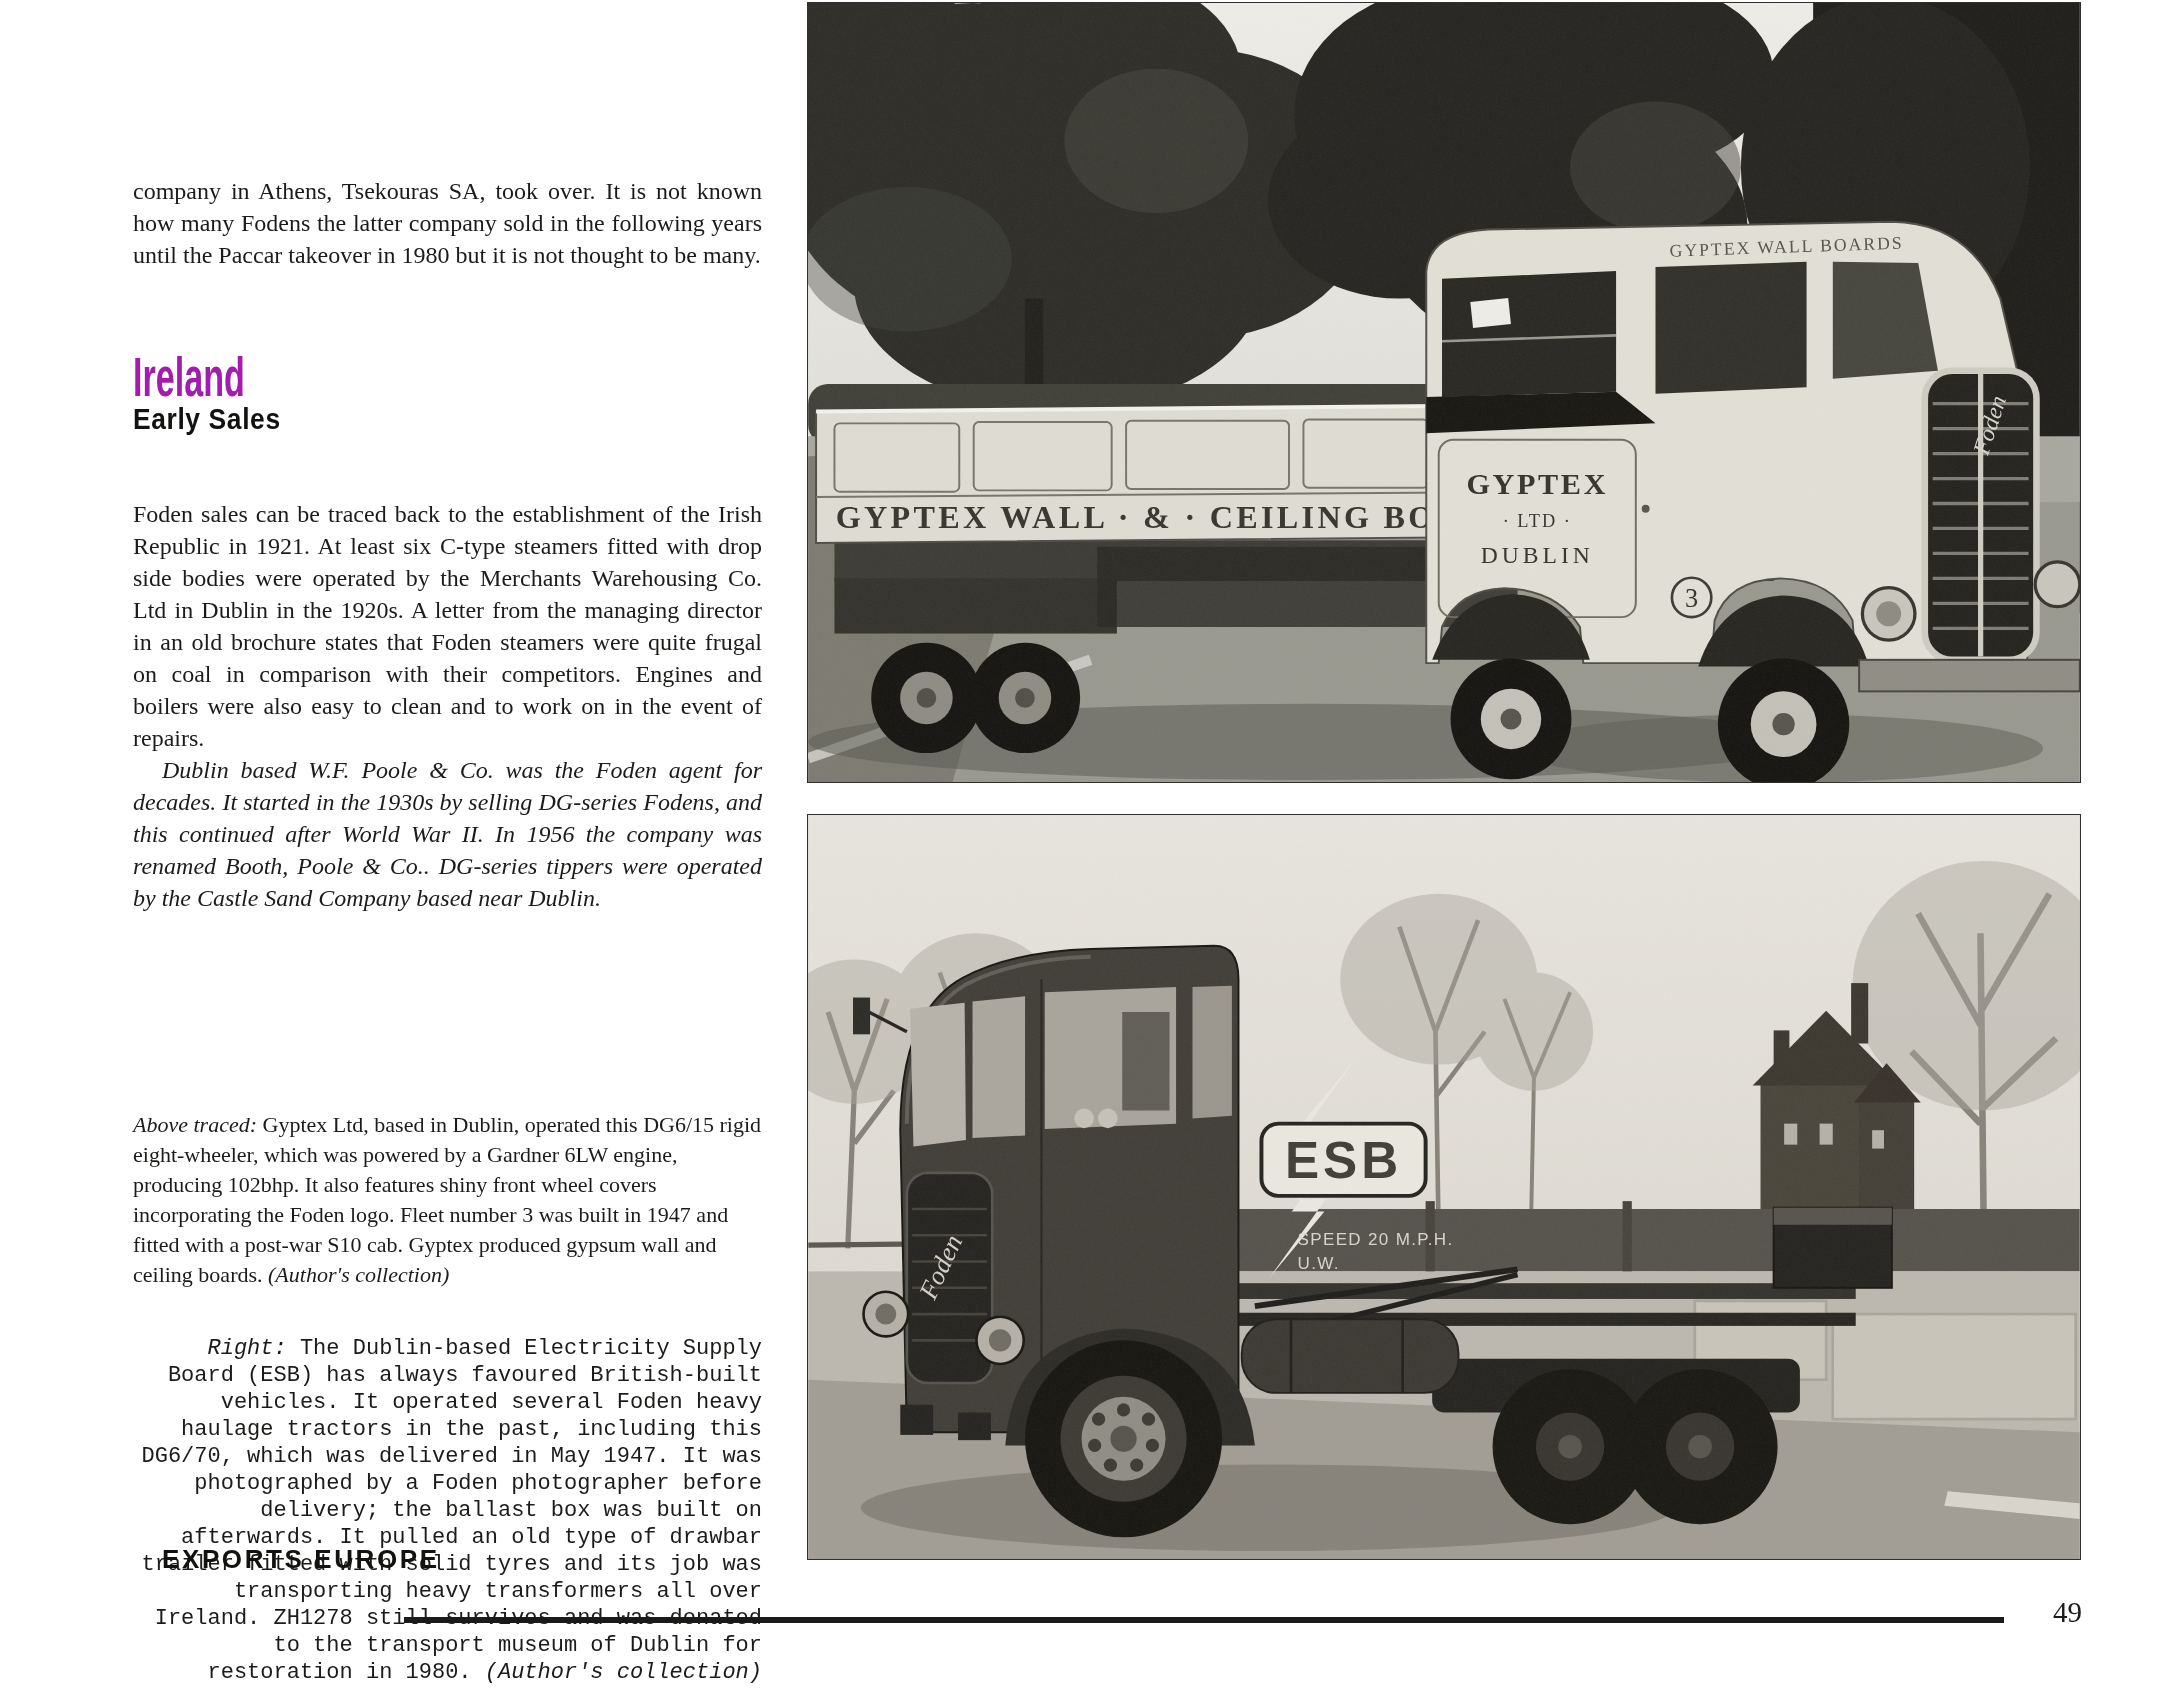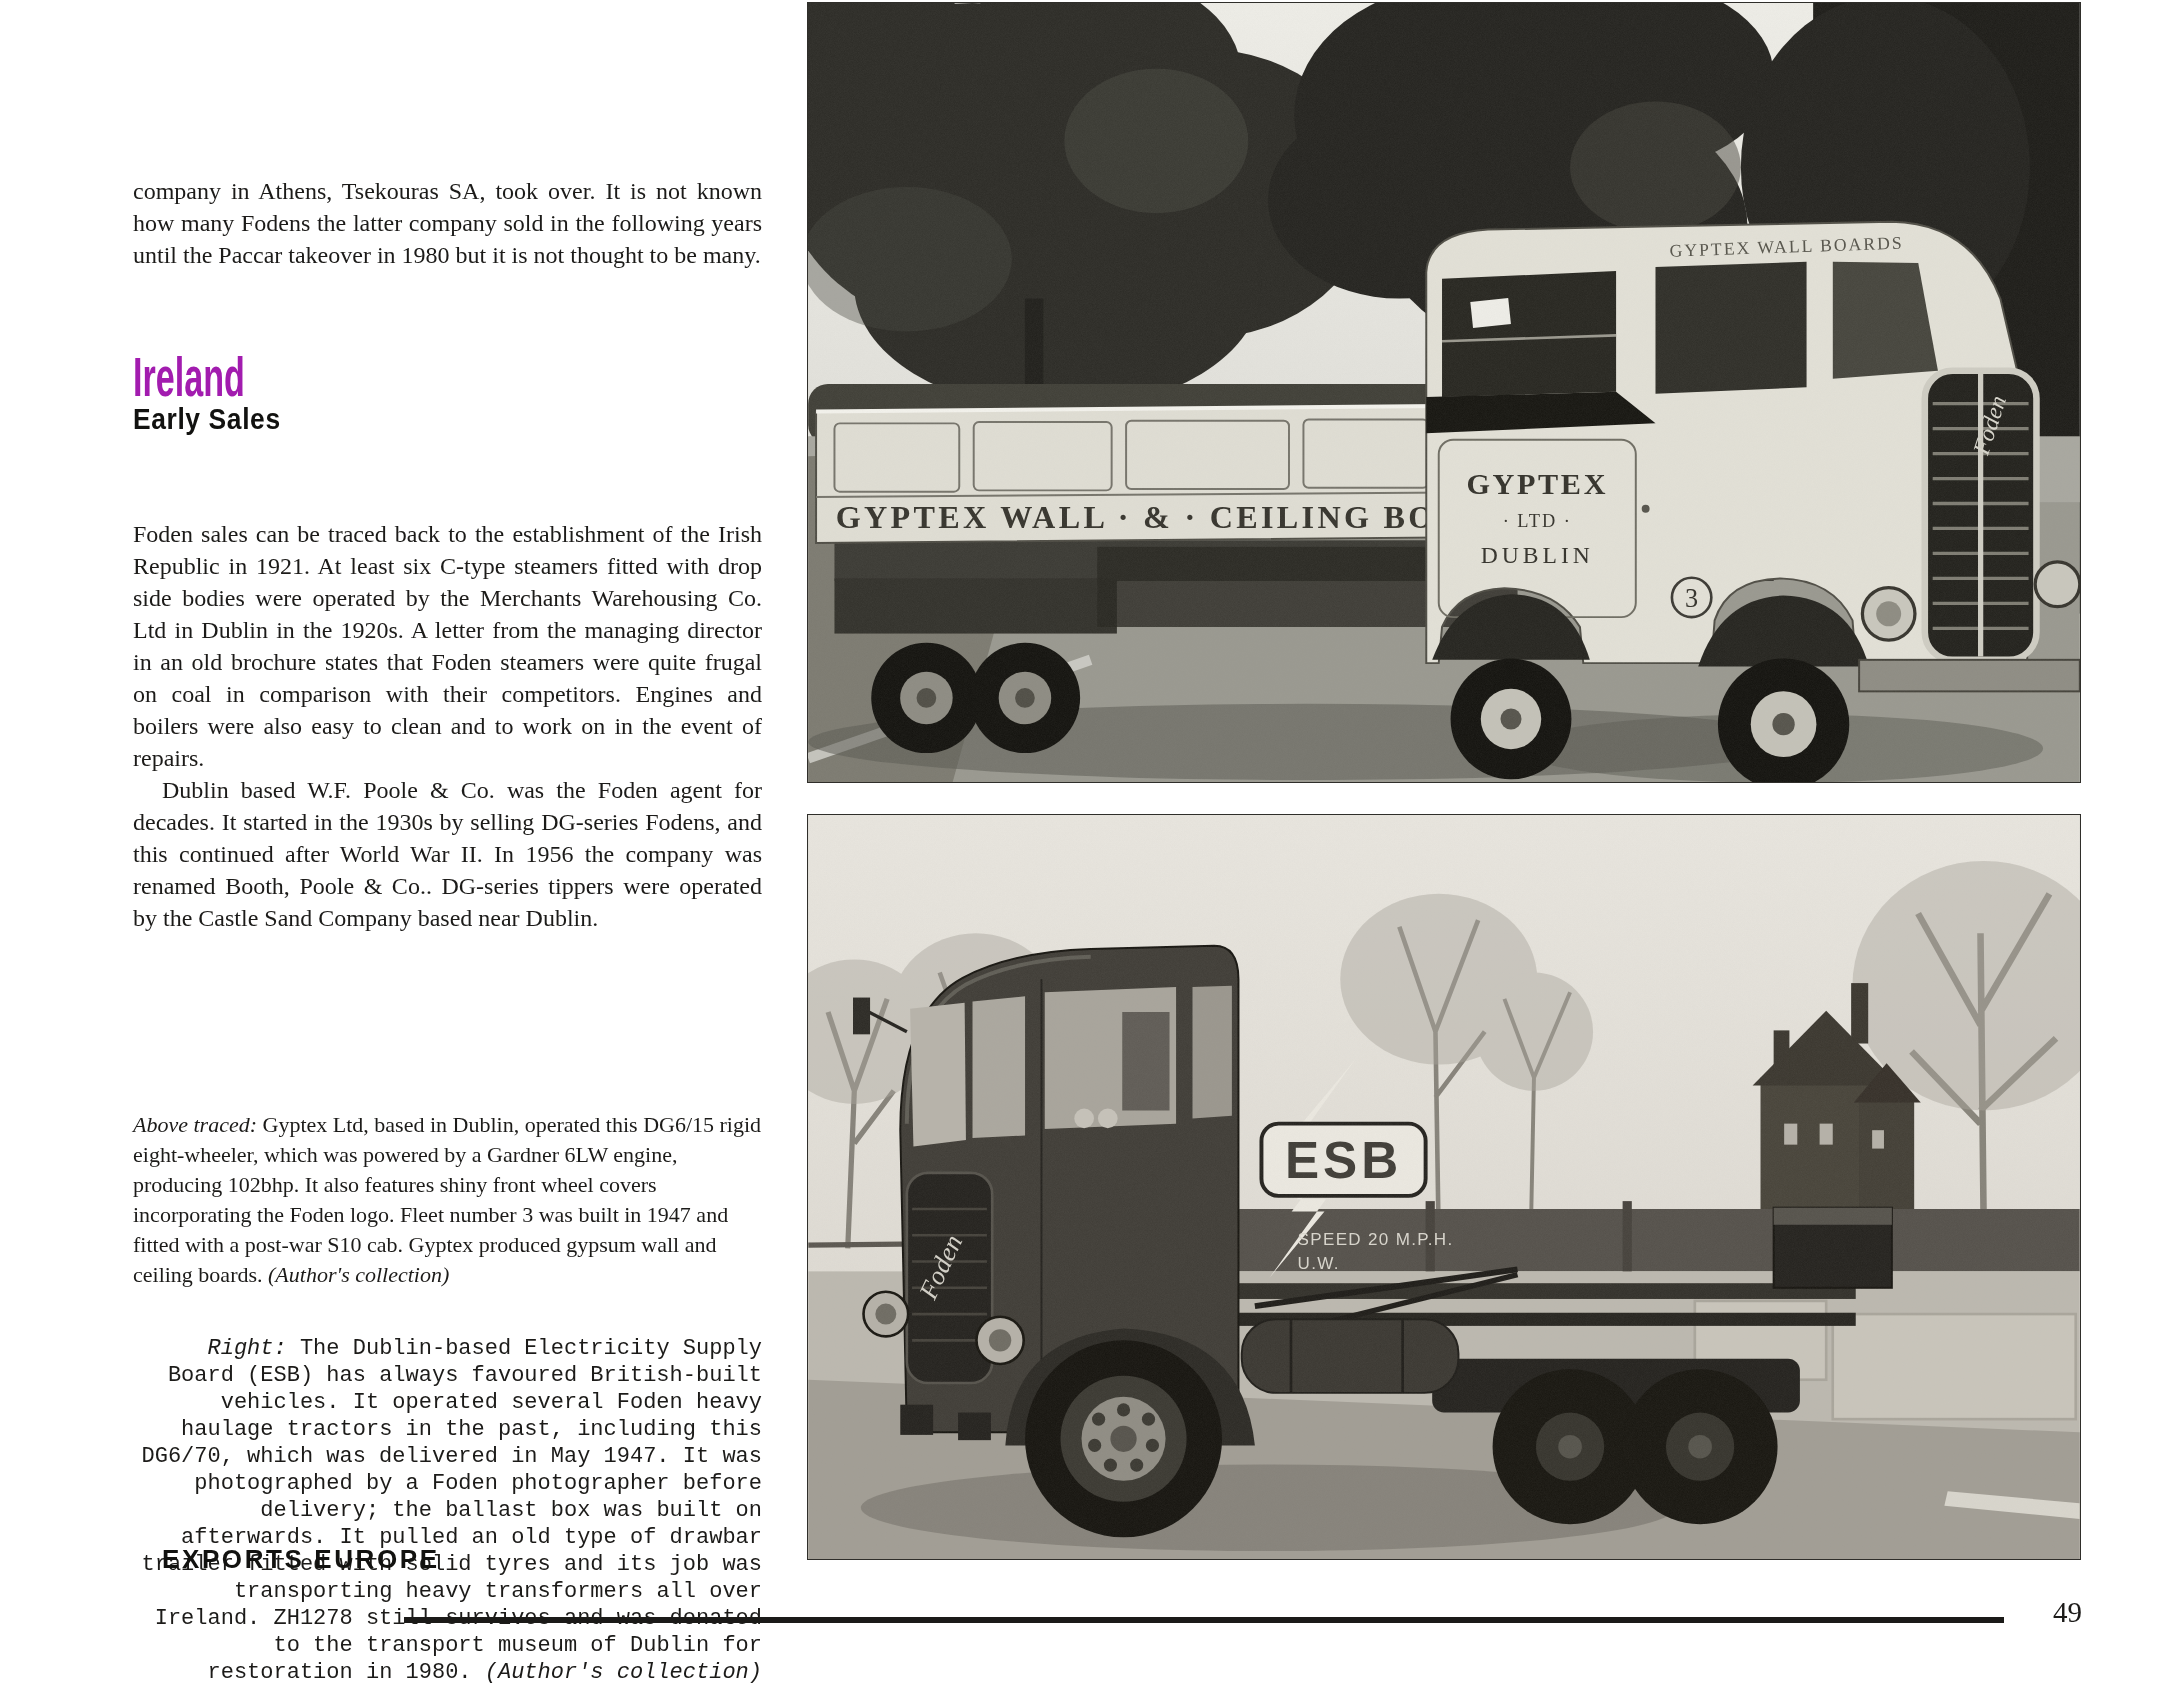--- a/index.html
+++ b/index.html
@@ -5,21 +5,21 @@
   html,body{margin:0;padding:0;background:#ffffff;}
   body{width:2172px;height:1707px;position:relative;overflow:hidden;
        font-family:"Liberation Serif",serif;color:#1c1b19;}
 
   .abs{position:absolute;}
 
   
   .col{left:133px;width:629px;margin-top:23px;}
   .body-text{font-size:24px;line-height:32px;text-align:justify;}
   .body-text p{margin:0;}
-  .body-text p.indent{text-indent:29px;}
+  .body-text p.indent{text-indent:29px;font-style:italic;}
 
   .h1{font-family:"Liberation Sans",sans-serif;font-weight:700;font-size:55px;
       line-height:1;color:#a21caf;}
   .h1 .squeeze{display:inline-block;transform:scaleX(.62);transform-origin:left;}
   .h2{font-family:"Liberation Sans",sans-serif;font-weight:700;font-size:30px;
       line-height:1;color:#121210;}
   .h2 .squeeze{display:inline-block;transform:scaleX(.88);transform-origin:left;letter-spacing:0.7px;}
 
   .caption{font-size:22px;line-height:30px;text-align:left;}
   .caption em{font-style:italic;}
@@ -46,21 +46,21 @@
 </div>
 
 <div class="abs col h1" style="top:327px;">
   <span class="squeeze">Ireland</span>
 </div>
 
 <div class="abs col h2" style="top:381px;">
   <span class="squeeze">Early Sales</span>
 </div>
 
-<div class="abs col body-text" style="top:495px;">
+<div class="abs col body-text" style="top:475px;">
   <p>Foden sales can be traced back to the establishment of the Irish Republic in 1921. At least six C-type steamers fitted with drop side bodies were operated by the Merchants Warehousing Co. Ltd in Dublin in the 1920s. A letter from the managing director in an old brochure states that Foden steamers were quite frugal on coal in comparison with their competitors. Engines and boilers were also easy to clean and to work on in the event of repairs.</p>
   <p class="indent">Dublin based W.F. Poole &amp; Co. was the Foden agent for decades. It started in the 1930s by selling DG-series Fodens, and this continued after World War II. In 1956 the company was renamed Booth, Poole &amp; Co.. DG-series tippers were operated by the Castle Sand Company based near Dublin.</p>
 </div>
 
 <div class="abs col caption" style="top:1087px;">
   <em>Above traced:</em><span> Gyptex Ltd, based in Dublin, operated this DG6/15 rigid eight-wheeler, which was powered by a Gardner 6LW engine, producing 102bhp. It also features shiny front wheel covers incorporating the Foden logo. Fleet number 3 was built in 1947 and fitted with a post-war S10 cab. Gyptex produced gypsum wall and ceiling boards. </span><em>(Author's collection)</em>
 </div>
 
 <div class="abs col caption caption-right" style="top:1312px;">
   <em>Right:</em><span> The Dublin-based Electricity Supply Board (ESB) has always favoured British-built vehicles. It operated several Foden heavy haulage tractors in the past, including this DG6/70, which was delivered in May 1947. It was photographed by a Foden photographer before delivery; the ballast box was built on afterwards. It pulled an old type of drawbar trailer fitted with solid tyres and its job was transporting heavy transformers all over Ireland. ZH1278 still survives and was donated to the transport museum of Dublin for restoration in 1980. </span><em>(Author's collection)</em>

